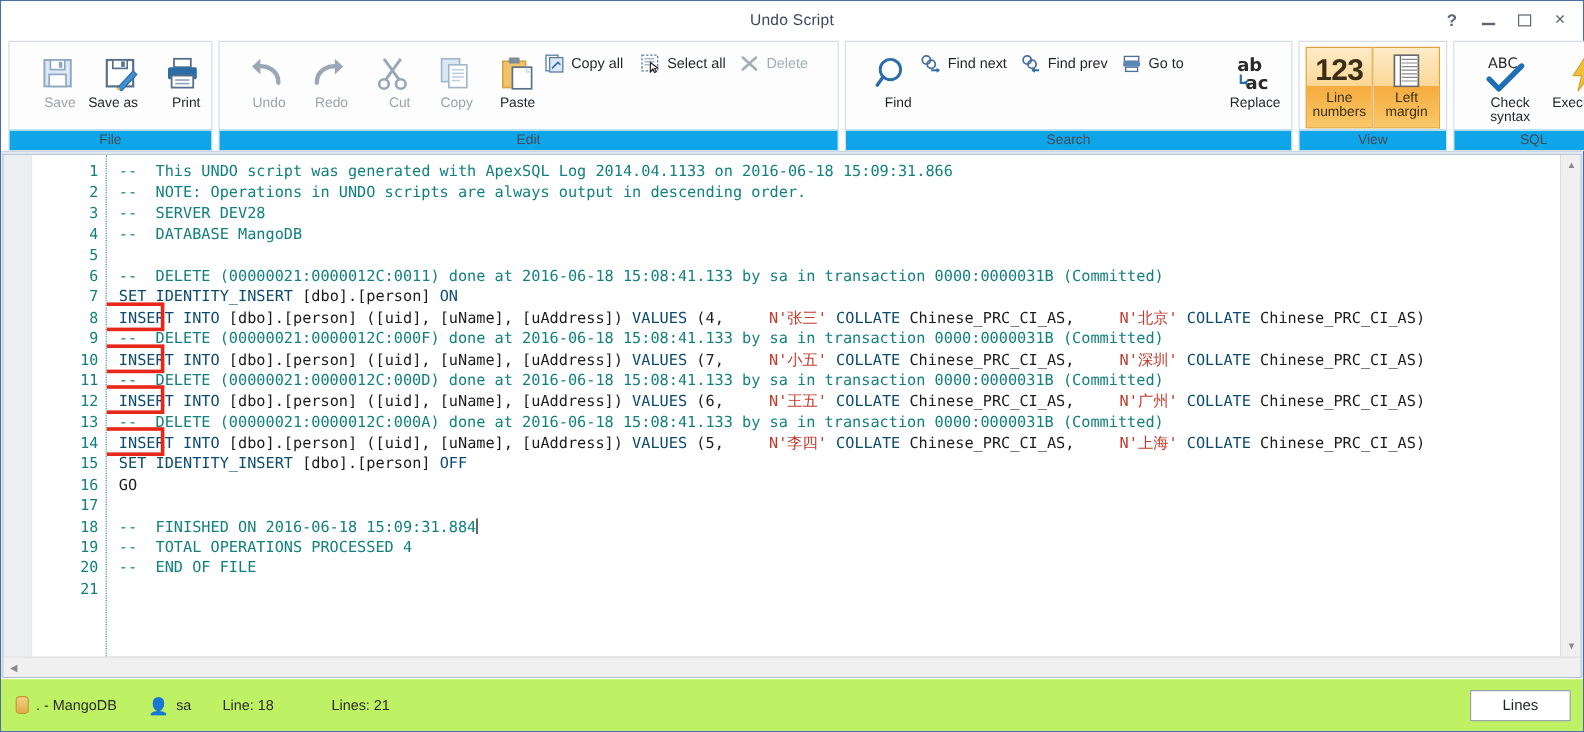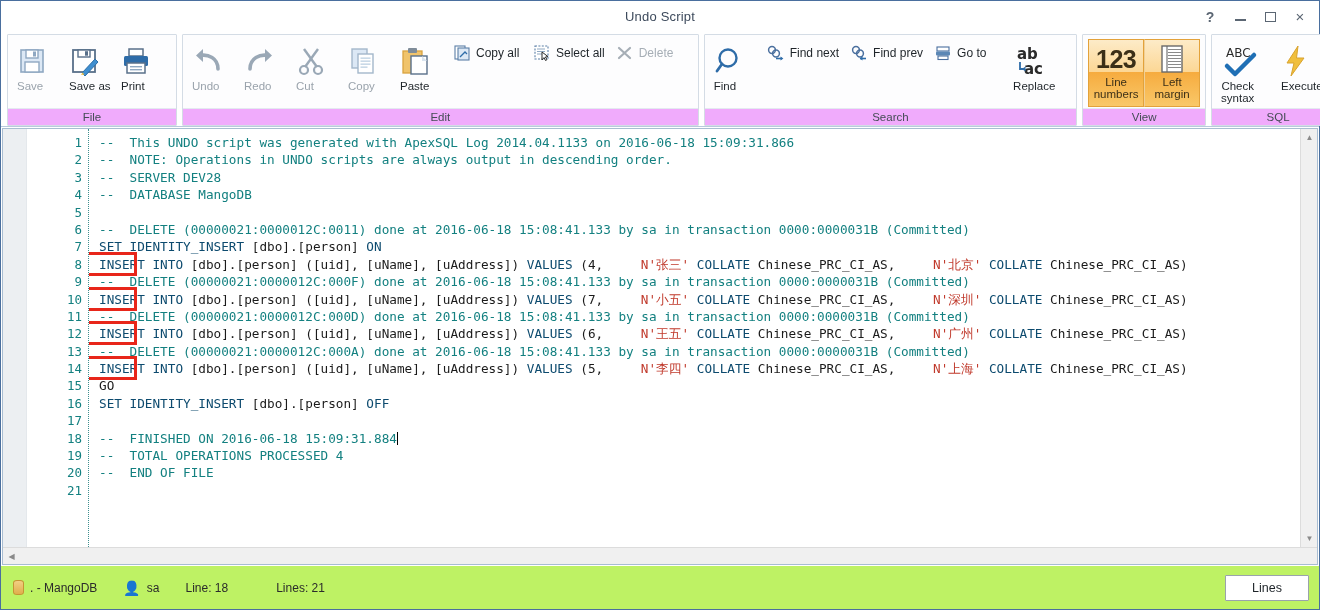--- a/index.html
+++ b/index.html
@@ -60,28 +60,28 @@
     border-radius: 1px;
   }
   .rgroup-body {
     flex: 1; display: flex; align-items: flex-start;
     padding: 4px 6px 0 6px;
   }
   .rgroup-label {
     height: 17px; flex: 0 0 17px;
     font-size: 11.5px; color: #444c55;
     display: flex; align-items: center; justify-content: center;
-    background: #f0abfc;
+    background: #0ea5e9;
     border-top: 1px solid #e4eaf0;
   }
 
   
   .bigbtn {
     width: 52px;
-    display: flex; flex-direction: column; align-items: flex-start;
+    display: flex; flex-direction: column; align-items: flex-end;
     padding: 3px 2px 0 2px; cursor: default;
     border: 1px solid transparent; border-radius: 2px;
   }
   .bigbtn .ico { height: 36px; display: flex; align-items: center; justify-content: center; }
   .bigbtn .lbl {
     font-size: 11.5px; color: #1e2429; text-align: center; line-height: 12px;
     margin-top: 1px;
   }
   .bigbtn.disabled .lbl { color: #9aa3ac; }
   .bigbtn.wide { width: 60px; }
@@ -532,22 +532,22 @@
           <div class="cline"></div>
           <div class="cline"><span class="cm">--  DELETE (00000021:0000012C:0011) done at 2016-06-18 15:08:41.133 by sa in transaction 0000:0000031B (Committed)</span></div>
           <div class="cline"><span class="kw">SET IDENTITY_INSERT</span><span class="pl"> [dbo].[person] </span><span class="kw">ON</span></div>
           <div class="cline"><span class="kw">INSERT INTO</span><span class="pl"> [dbo].[person] ([uid], [uName], [uAddress]) </span><span class="kw">VALUES</span><span class="pl"> (4, </span><span class="st">N'张三'</span><span class="pl"> </span><span class="kw">COLLATE</span><span class="pl"> Chinese_PRC_CI_AS, </span><span class="st">N'北京'</span><span class="pl"> </span><span class="kw">COLLATE</span><span class="pl"> Chinese_PRC_CI_AS)</span></div>
           <div class="cline"><span class="cm">--  DELETE (00000021:0000012C:000F) done at 2016-06-18 15:08:41.133 by sa in transaction 0000:0000031B (Committed)</span></div>
           <div class="cline"><span class="kw">INSERT INTO</span><span class="pl"> [dbo].[person] ([uid], [uName], [uAddress]) </span><span class="kw">VALUES</span><span class="pl"> (7, </span><span class="st">N'小五'</span><span class="pl"> </span><span class="kw">COLLATE</span><span class="pl"> Chinese_PRC_CI_AS, </span><span class="st">N'深圳'</span><span class="pl"> </span><span class="kw">COLLATE</span><span class="pl"> Chinese_PRC_CI_AS)</span></div>
           <div class="cline"><span class="cm">--  DELETE (00000021:0000012C:000D) done at 2016-06-18 15:08:41.133 by sa in transaction 0000:0000031B (Committed)</span></div>
           <div class="cline"><span class="kw">INSERT INTO</span><span class="pl"> [dbo].[person] ([uid], [uName], [uAddress]) </span><span class="kw">VALUES</span><span class="pl"> (6, </span><span class="st">N'王五'</span><span class="pl"> </span><span class="kw">COLLATE</span><span class="pl"> Chinese_PRC_CI_AS, </span><span class="st">N'广州'</span><span class="pl"> </span><span class="kw">COLLATE</span><span class="pl"> Chinese_PRC_CI_AS)</span></div>
           <div class="cline"><span class="cm">--  DELETE (00000021:0000012C:000A) done at 2016-06-18 15:08:41.133 by sa in transaction 0000:0000031B (Committed)</span></div>
           <div class="cline"><span class="kw">INSERT INTO</span><span class="pl"> [dbo].[person] ([uid], [uName], [uAddress]) </span><span class="kw">VALUES</span><span class="pl"> (5, </span><span class="st">N'李四'</span><span class="pl"> </span><span class="kw">COLLATE</span><span class="pl"> Chinese_PRC_CI_AS, </span><span class="st">N'上海'</span><span class="pl"> </span><span class="kw">COLLATE</span><span class="pl"> Chinese_PRC_CI_AS)</span></div>
+          <div class="cline"><span class="kw">SET IDENTITY_INSERT</span><span class="pl"> [dbo].[person] </span><span class="kw">OFF</span></div>
           <div class="cline"><span class="pl">GO</span></div>
-          <div class="cline"><span class="kw">SET IDENTITY_INSERT</span><span class="pl"> [dbo].[person] </span><span class="kw">OFF</span></div>
           <div class="cline"></div>
           <div class="cline"><span class="cm">--  FINISHED ON 2016-06-18 15:09:31.884</span><span class="caret"></span></div>
           <div class="cline"><span class="cm">--  TOTAL OPERATIONS PROCESSED 4</span></div>
           <div class="cline"><span class="cm">--  END OF FILE</span></div>
           <div class="cline"></div>
           <div class="redbox" style="border-color: rgb(232, 38, 26); left: -4px; top: 122.8px; width: 52px; height: 24px;"></div>
           <div class="redbox" style="border-color: rgb(232, 38, 26); left: -4px; top: 157.6px; width: 52px; height: 24px;"></div>
           <div class="redbox" style="border-color: rgb(232, 38, 26); left: -4px; top: 192.4px; width: 52px; height: 24px;"></div>
           <div class="redbox" style="border-color: rgb(232, 38, 26); left: -4px; top: 227.2px; width: 52px; height: 24px;"></div>
         </div>

